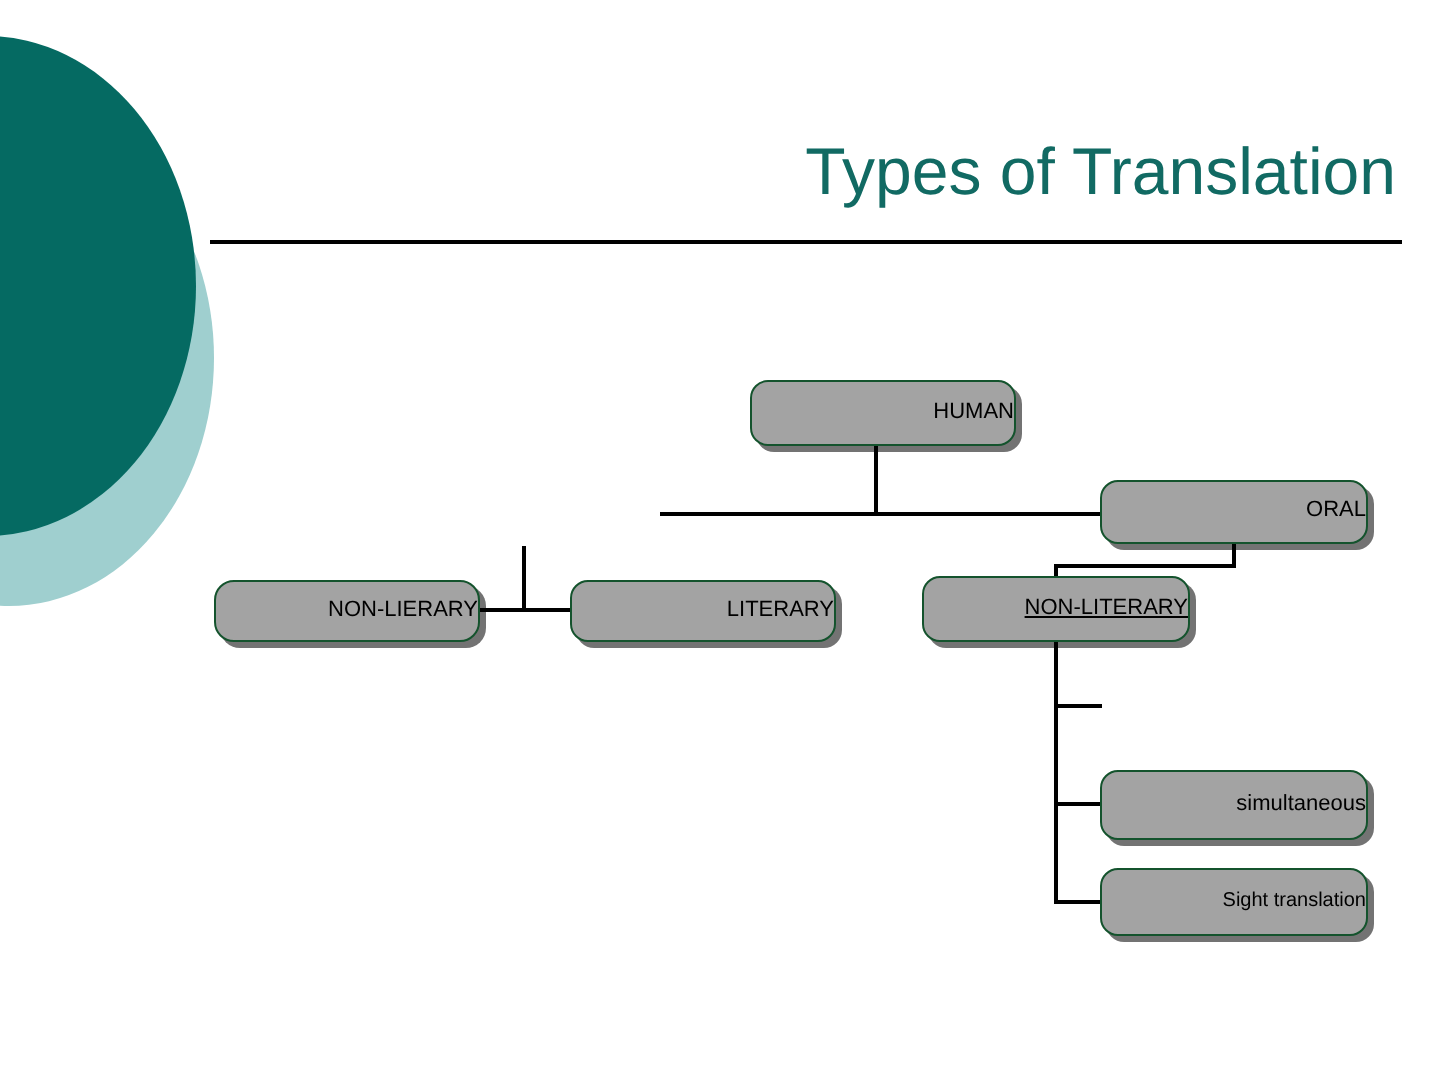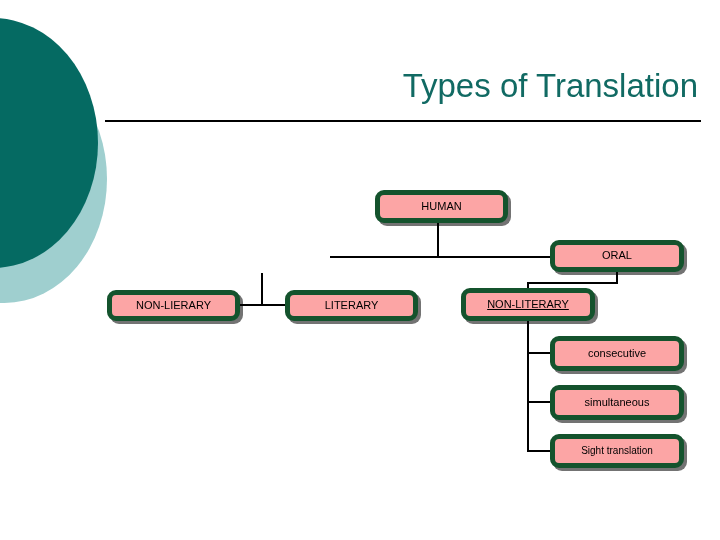--- a/index.html
+++ b/index.html
@@ -68,39 +68,39 @@
   #diagram {
     position: absolute;
     left: 0;
     top: 0;
     width: 720px;
     height: 540px;
   }
 
   .node {
     position: absolute;
-    background: #fca5a5;
-    border: 5px solid #14532d;
+    background: #a3a3a3;
+    border: 1px solid #14532d;
     border-radius: 9px;
     box-shadow: 3px 3px 0 rgba(0,0,0,0.55);
     display: flex;
     align-items: center;
-    justify-content: center;
+    justify-content: flex-end;
     color: #000000;
     text-align: center;
     box-sizing: border-box;
   }
   .node span {
     display: block;
     line-height: 1.05;
   }
   .n-human      { left: 375px; top: 190px; width: 133px; height: 33px; font-size: 11px; }
   .n-written    { left: 197px; top: 242px; width: 133px; height: 31px; font-size: 11px; }
   .n-oral       { left: 550px; top: 240px; width: 134px; height: 32px; font-size: 11px; }
-  .n-nonlierary { left: 107px; top: 290px; width: 133px; height: 31px; font-size: 11px; }
+  .n-nonlierary { left: 107px; top: 290px; width: 133px; height: 31px; font-size: 11px; border-radius: 10px; }
   .n-literary   { left: 285px; top: 290px; width: 133px; height: 31px; font-size: 11px; }
   .n-nonliterary{ left: 461px; top: 288px; width: 134px; height: 33px; font-size: 11px; text-decoration: underline; }
   .n-consecutive{ left: 550px; top: 336px; width: 134px; height: 35px; font-size: 11px; }
   .n-simultaneous{left: 550px; top: 385px; width: 134px; height: 35px; font-size: 11px; }
   .n-sight      { left: 550px; top: 434px; width: 134px; height: 34px; font-size: 10px; }
 
   
   .line {
     position: absolute;
     background: #000000;
@@ -159,23 +159,20 @@
     </div>
     <div class="node n-nonlierary">
       <span>NON-LIERARY</span>
     </div>
     <div class="node n-literary">
       <span>LITERARY</span>
     </div>
     <div class="node n-nonliterary">
       <span>NON-LITERARY</span>
     </div>
-    <div class="node n-consecutive">
-      <span>consecutive</span>
-    </div>
     <div class="node n-simultaneous">
       <span>simultaneous</span>
     </div>
     <div class="node n-sight">
       <span>Sight translation</span>
     </div>
 
   </div>
 </div>
 

